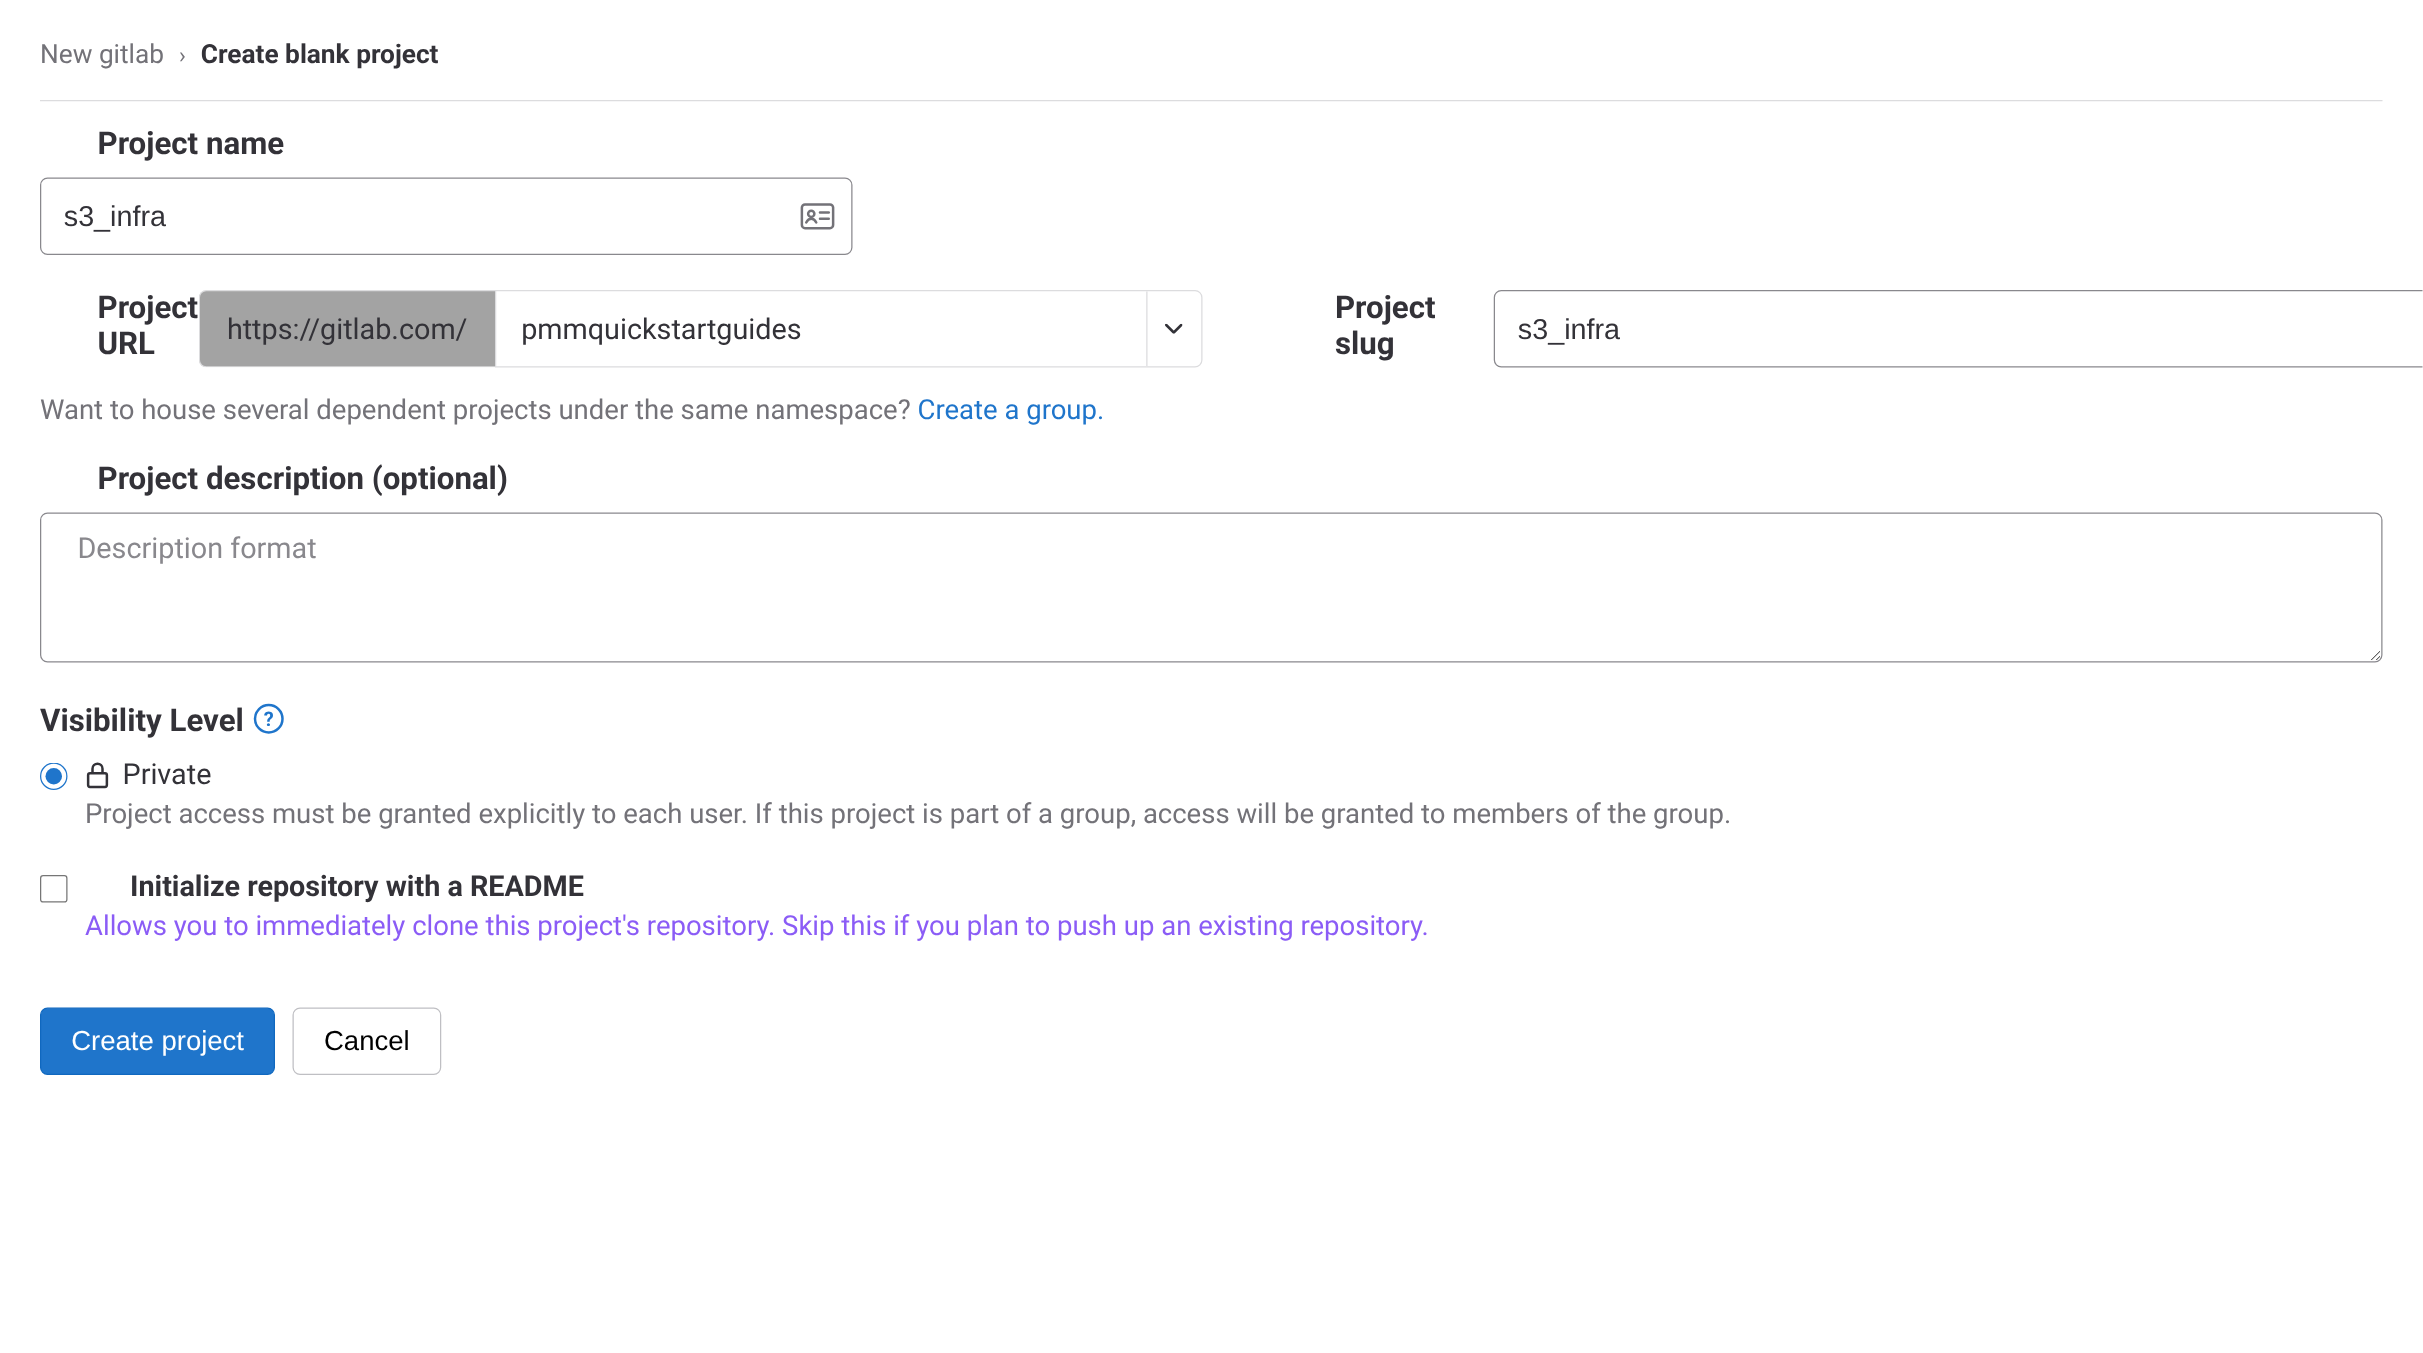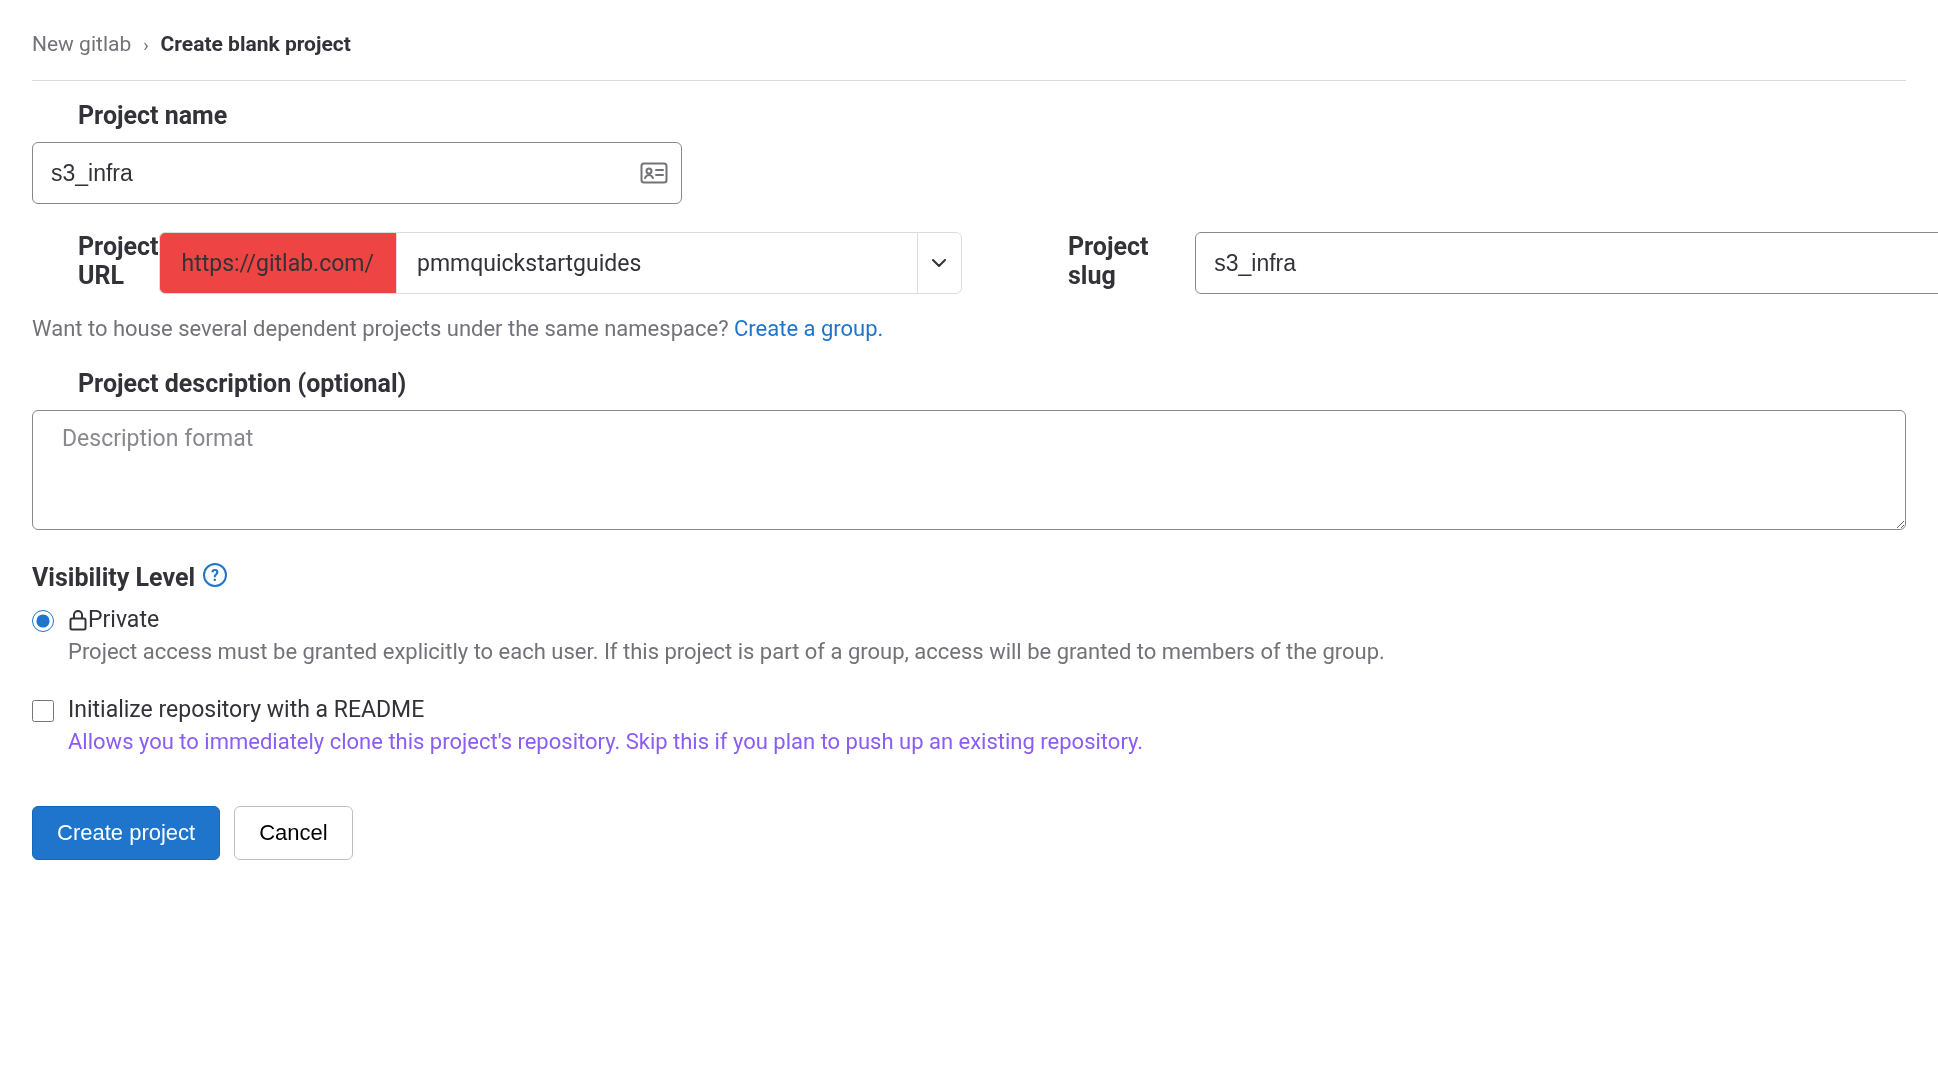--- a/index.html
+++ b/index.html
@@ -98,21 +98,21 @@
     }
 
     .url-prefix {
       display: flex;
       align-items: center;
       height: 62px;
       padding: 0 22px;
       border: 1.5px solid #dcdcde;
       border-right: none;
       border-radius: 6px 0 0 6px;
-      background: #ef4444;
+      background: #a3a3a3;
       font-size: 23px;
       color: #333238;
     }
 
     .namespace-select {
       display: flex;
       align-items: center;
       height: 62px;
       border: 1.5px solid #dcdcde;
       border-radius: 0 6px 6px 0;
@@ -217,42 +217,44 @@
       border-radius: 4px;
     }
 
     .radio-content {
       flex: 1;
     }
 
     .radio-title-row {
       display: flex;
       align-items: center;
+      gap: 10px;
       font-size: 23px;
       color: #333238;
     }
 
     .radio-desc {
       margin-top: 6px;
       font-size: 22px;
       color: #737278;
       margin-left: 0;
     }
 
     .checkbox-section {
       margin-top: 32px;
       display: flex;
       align-items: flex-start;
       gap: 14px;
     }
 
     .checkbox-title {
-      font-weight: 400;
-      font-size: 23px;
-      color: #333238;
+      font-weight: 700;
+      font-size: 23px;
+      color: #333238;
+      margin-left: 36px;
     }
 
     .checkbox-desc {
       margin-top: 6px;
       font-size: 22px;
       color: #8b5cf6;
     }
 
     .button-row {
       margin-top: 52px;

